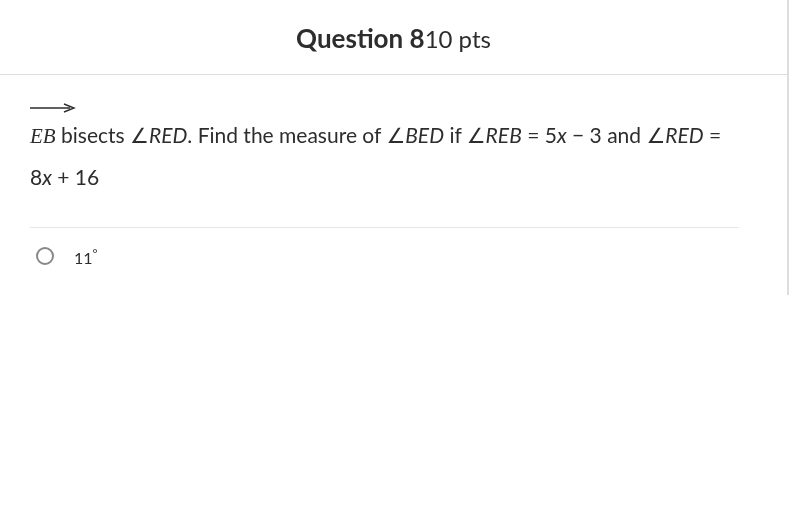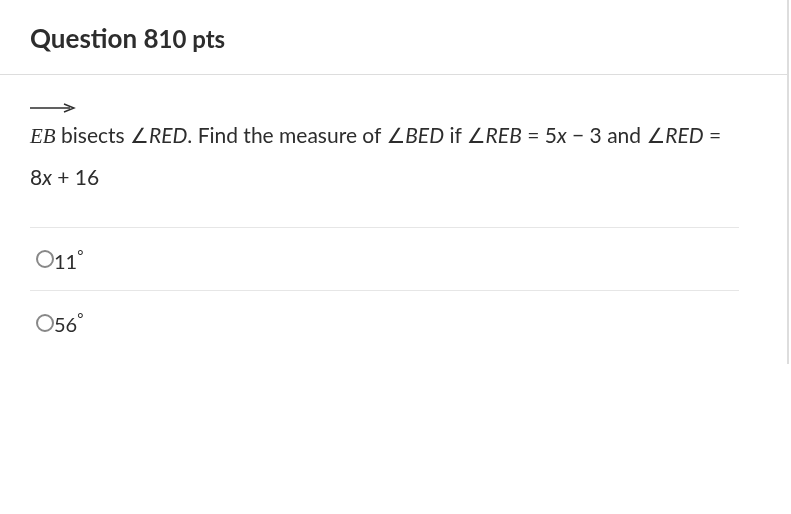--- a/index.html
+++ b/index.html
@@ -10,33 +10,33 @@
     width: 791px;
     height: 514px;
     position: relative;
   }
   .card {
     width: 789px;
     border-right: 2px solid #ddd;
   }
   .header {
     display: flex;
-    justify-content: flex-start;
+    justify-content: center;
     align-items: center;
     padding: 22px 30px 20px 30px;
     border-bottom: 1px solid #ddd;
   }
   .qtitle {
     font-size: 26px;
     font-weight: 700;
     color: #2d2d2d;
   }
   .pts {
     font-size: 24px;
-    font-weight: 700;
+    font-weight: 400;
     color: #2d2d2d;
   }
   .body {
     padding: 40px 48px 10px 30px;
   }
   .prompt {
     font-size: 21px;
     line-height: 1.9;
     color: #2d2d2d;
     margin-bottom: 30px;
@@ -58,24 +58,24 @@
   .ang {
     font-style: italic;
   }
   .angsym { font-style: normal; }
   .options {
     margin-top: 10px;
   }
   .opt {
     display: flex;
     align-items: center;
-    gap: 0;
+    gap: 20px;
     padding: 18px 6px;
     border-bottom: 1px solid #e6e6e6;
-    font-size: 20px;
+    font-size: 16px;
     cursor: pointer;
   }
   .opt:last-child { border-bottom: none; }
   .opt:first-child { border-top: 1px solid #e6e6e6; }
   .radio {
     width: 18px;
     height: 18px;
     border: 2px solid #888;
     border-radius: 50%;
     flex-shrink: 0;
@@ -105,20 +105,16 @@
           </svg>
         </span><span>EB</span>
       </span><span> bisects </span><span class="ang"><span class="angsym">∠</span><span>RED</span></span><span>. Find the measure of </span><span class="ang"><span class="angsym">∠</span><span>BED</span></span><span> if </span><span class="ang"><span class="angsym">∠</span><span>REB</span></span><span> = 5<span class="ital">x</span> − 3 and </span><span class="ang"><span class="angsym">∠</span><span>RED</span></span><span> = 8<span class="ital">x</span> + 16</span>
     </div>
 
     <div class="options">
       <label class="opt">
         <span class="radio"></span>
         <span class="opt-label">11<span class="deg">°</span></span>
       </label>
-      <label class="opt">
-        <span class="radio"></span>
-        <span class="opt-label">56<span class="deg">°</span></span>
-      </label>
     </div>
 
   </div>
 </div>
 
 </body></html>

